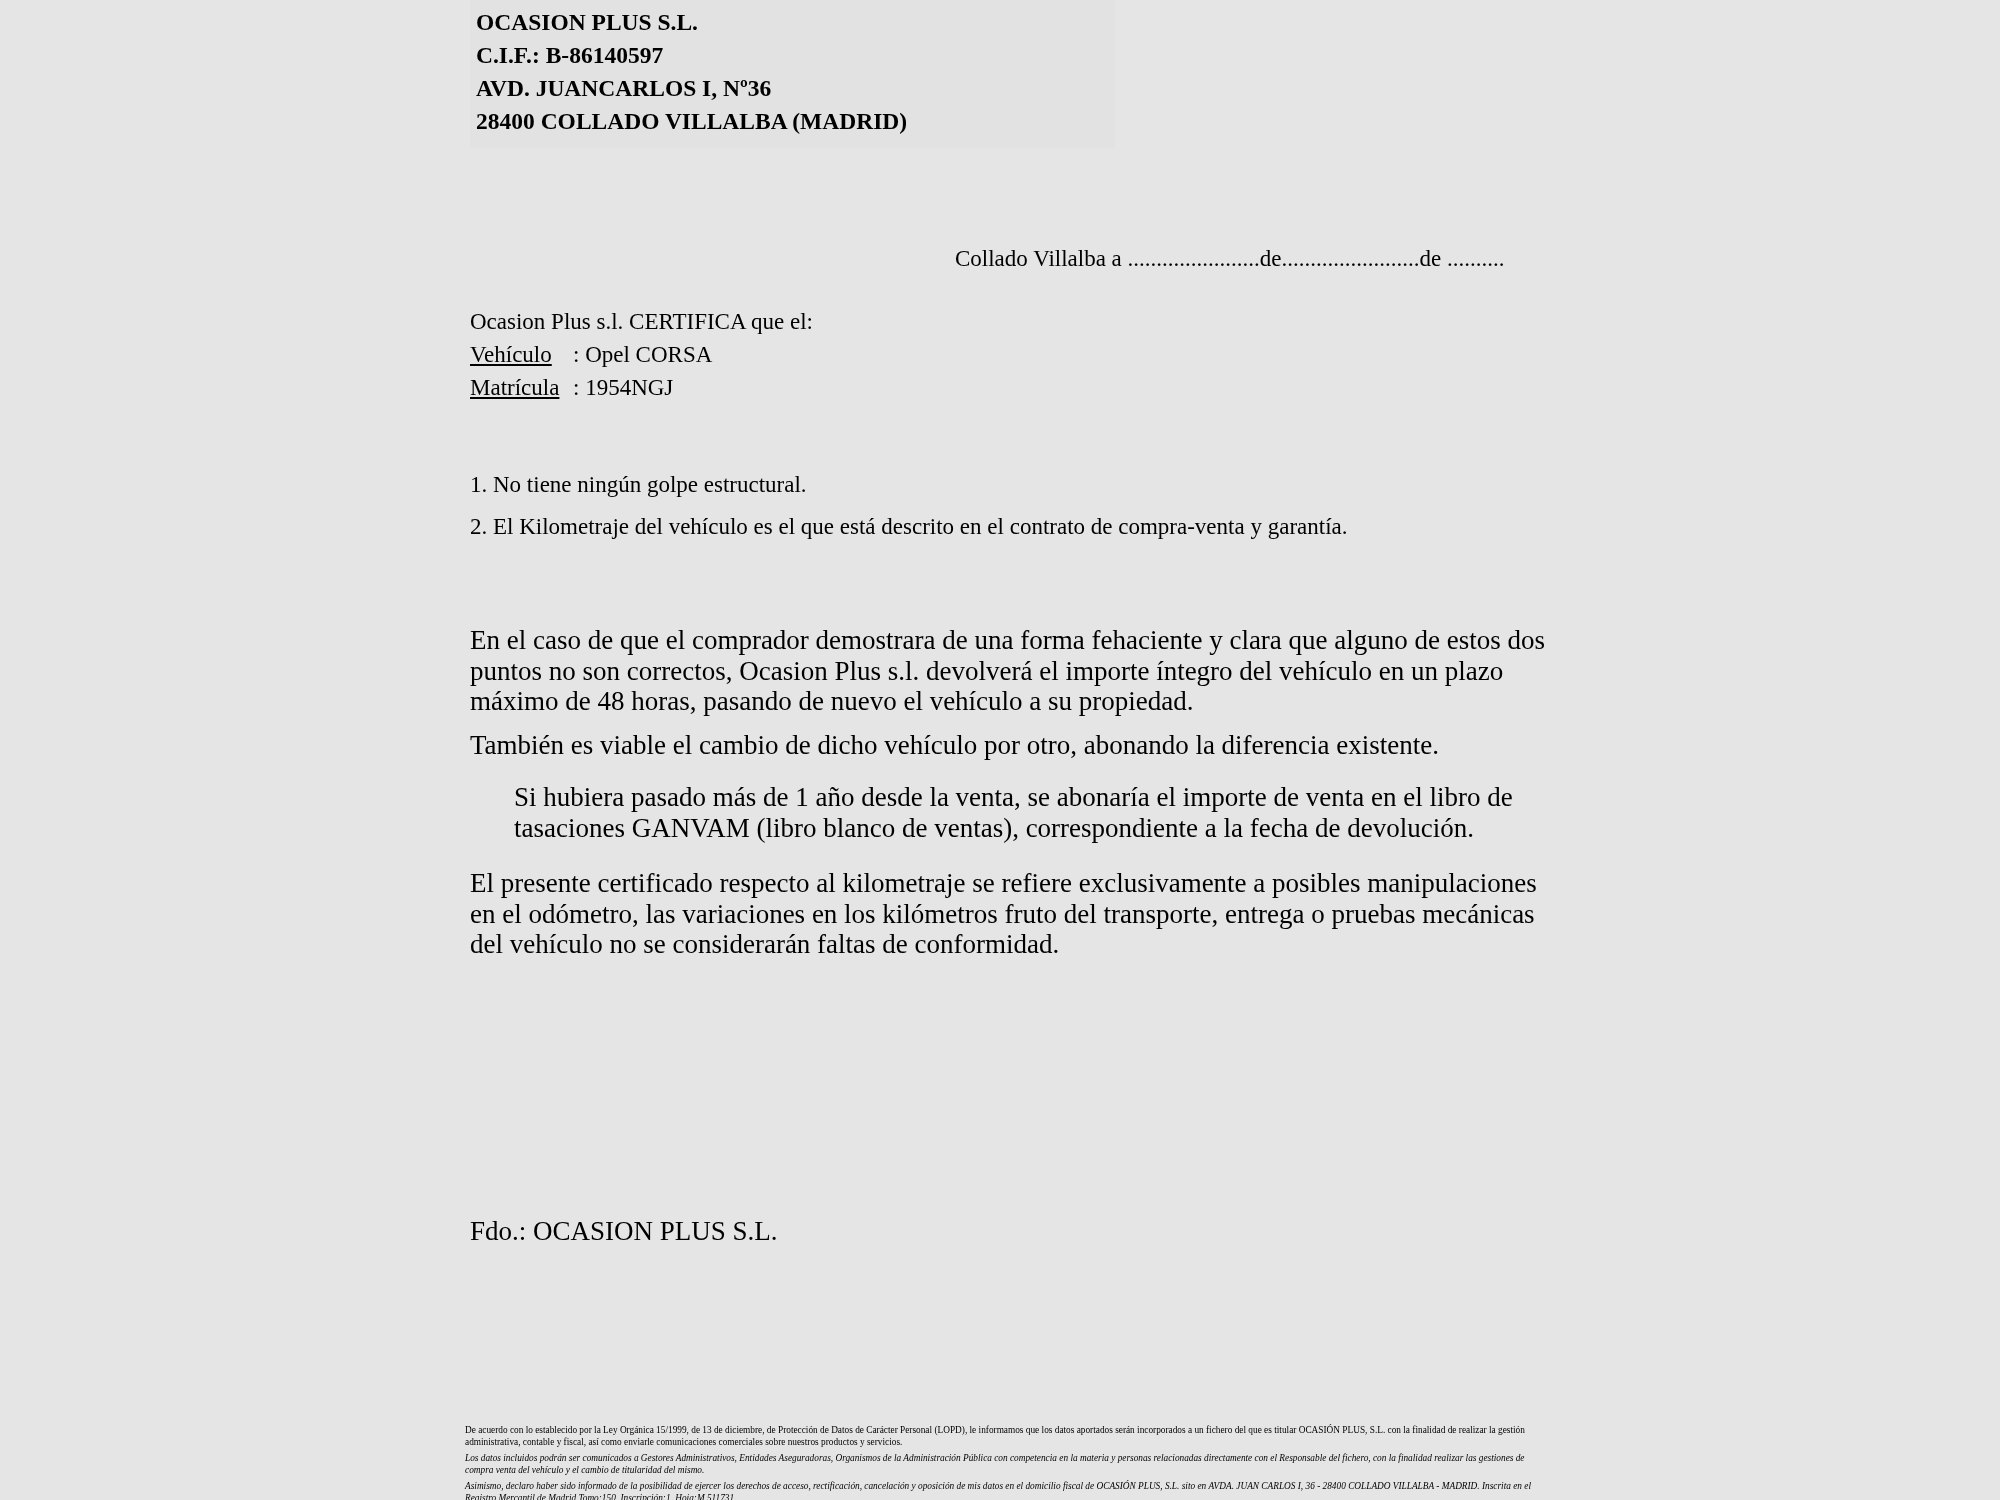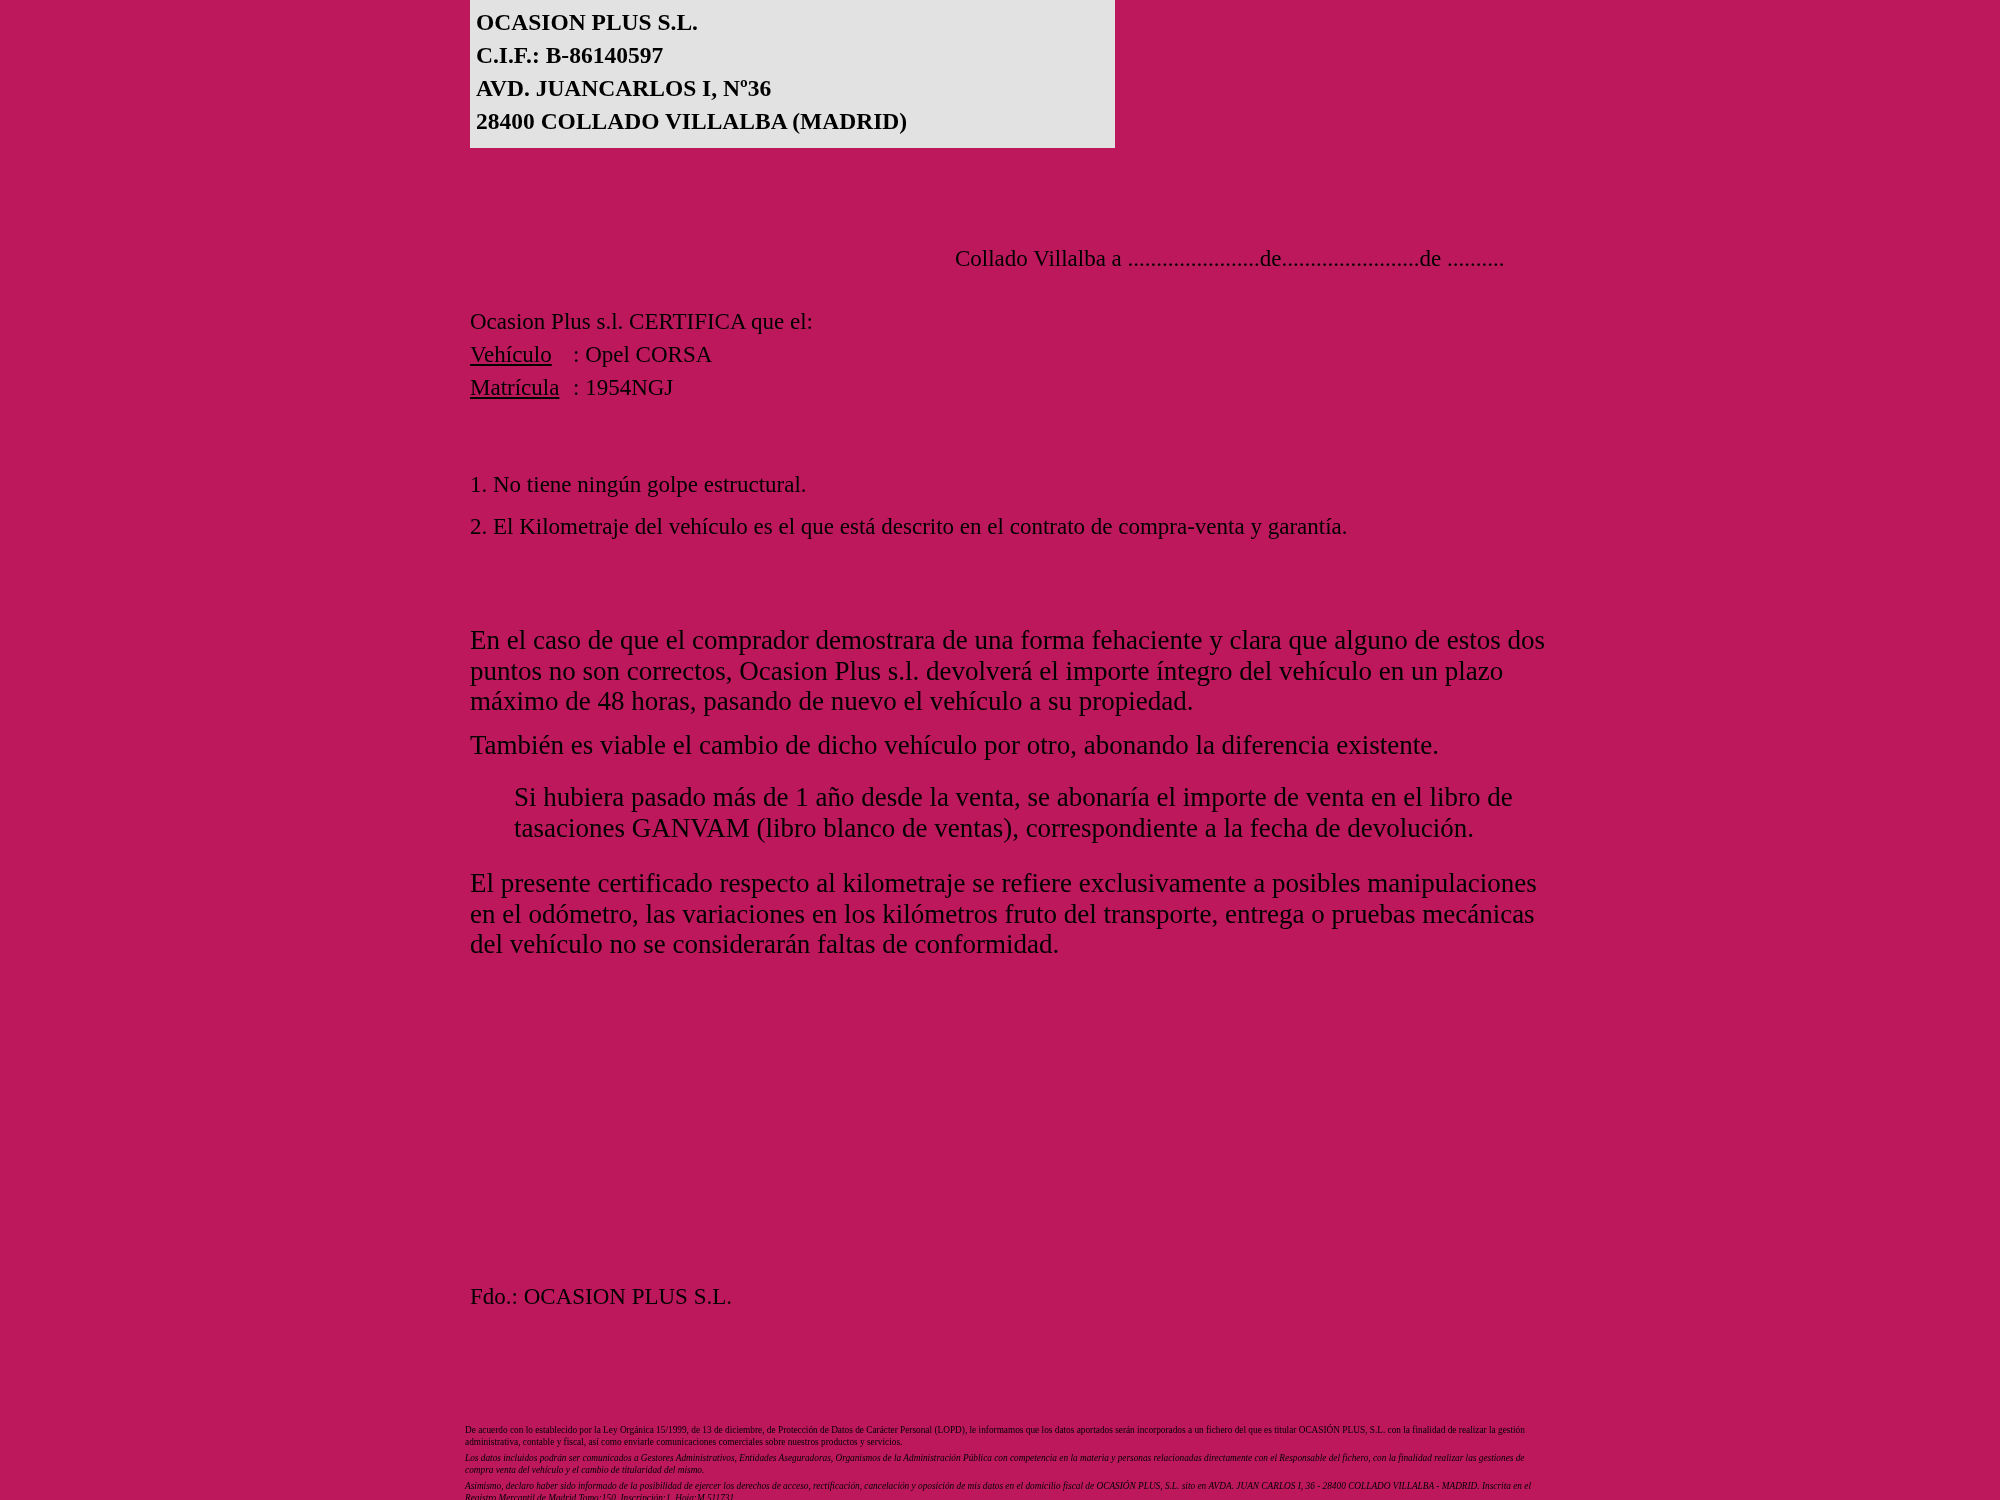--- a/index.html
+++ b/index.html
@@ -15,21 +15,21 @@
     position: relative;
     overflow: hidden;
   }
 
   .page {
     position: absolute;
     left: 0;
     top: 0;
     width: 2000px;
     height: 1500px;
-    background: #be185d;
+    background: #e5e5e5;
   }
 
   
   .letterhead {
     position: absolute;
     left: 470px;
     top: 0px;
     width: 645px;
     padding: 6px 0 10px 0;
     background: #e2e2e2;
@@ -92,22 +92,22 @@
   }
   .para-1 { top: 625px; }
   .para-2 { top: 730px; }
   .para-3 { top: 782px; margin-left: 44px; }
   .para-4 { top: 868px; }
 
   
   .signature {
     position: absolute;
     left: 470px;
-    top: 1284px;
-    font-size: 23px;
+    top: 1216px;
+    font-size: 27px;
     white-space: nowrap;
   }
 
   
   .legal {
     position: absolute;
     left: 465px;
     top: 1425px;
     width: 1090px;
     font-size: 9.3px;

